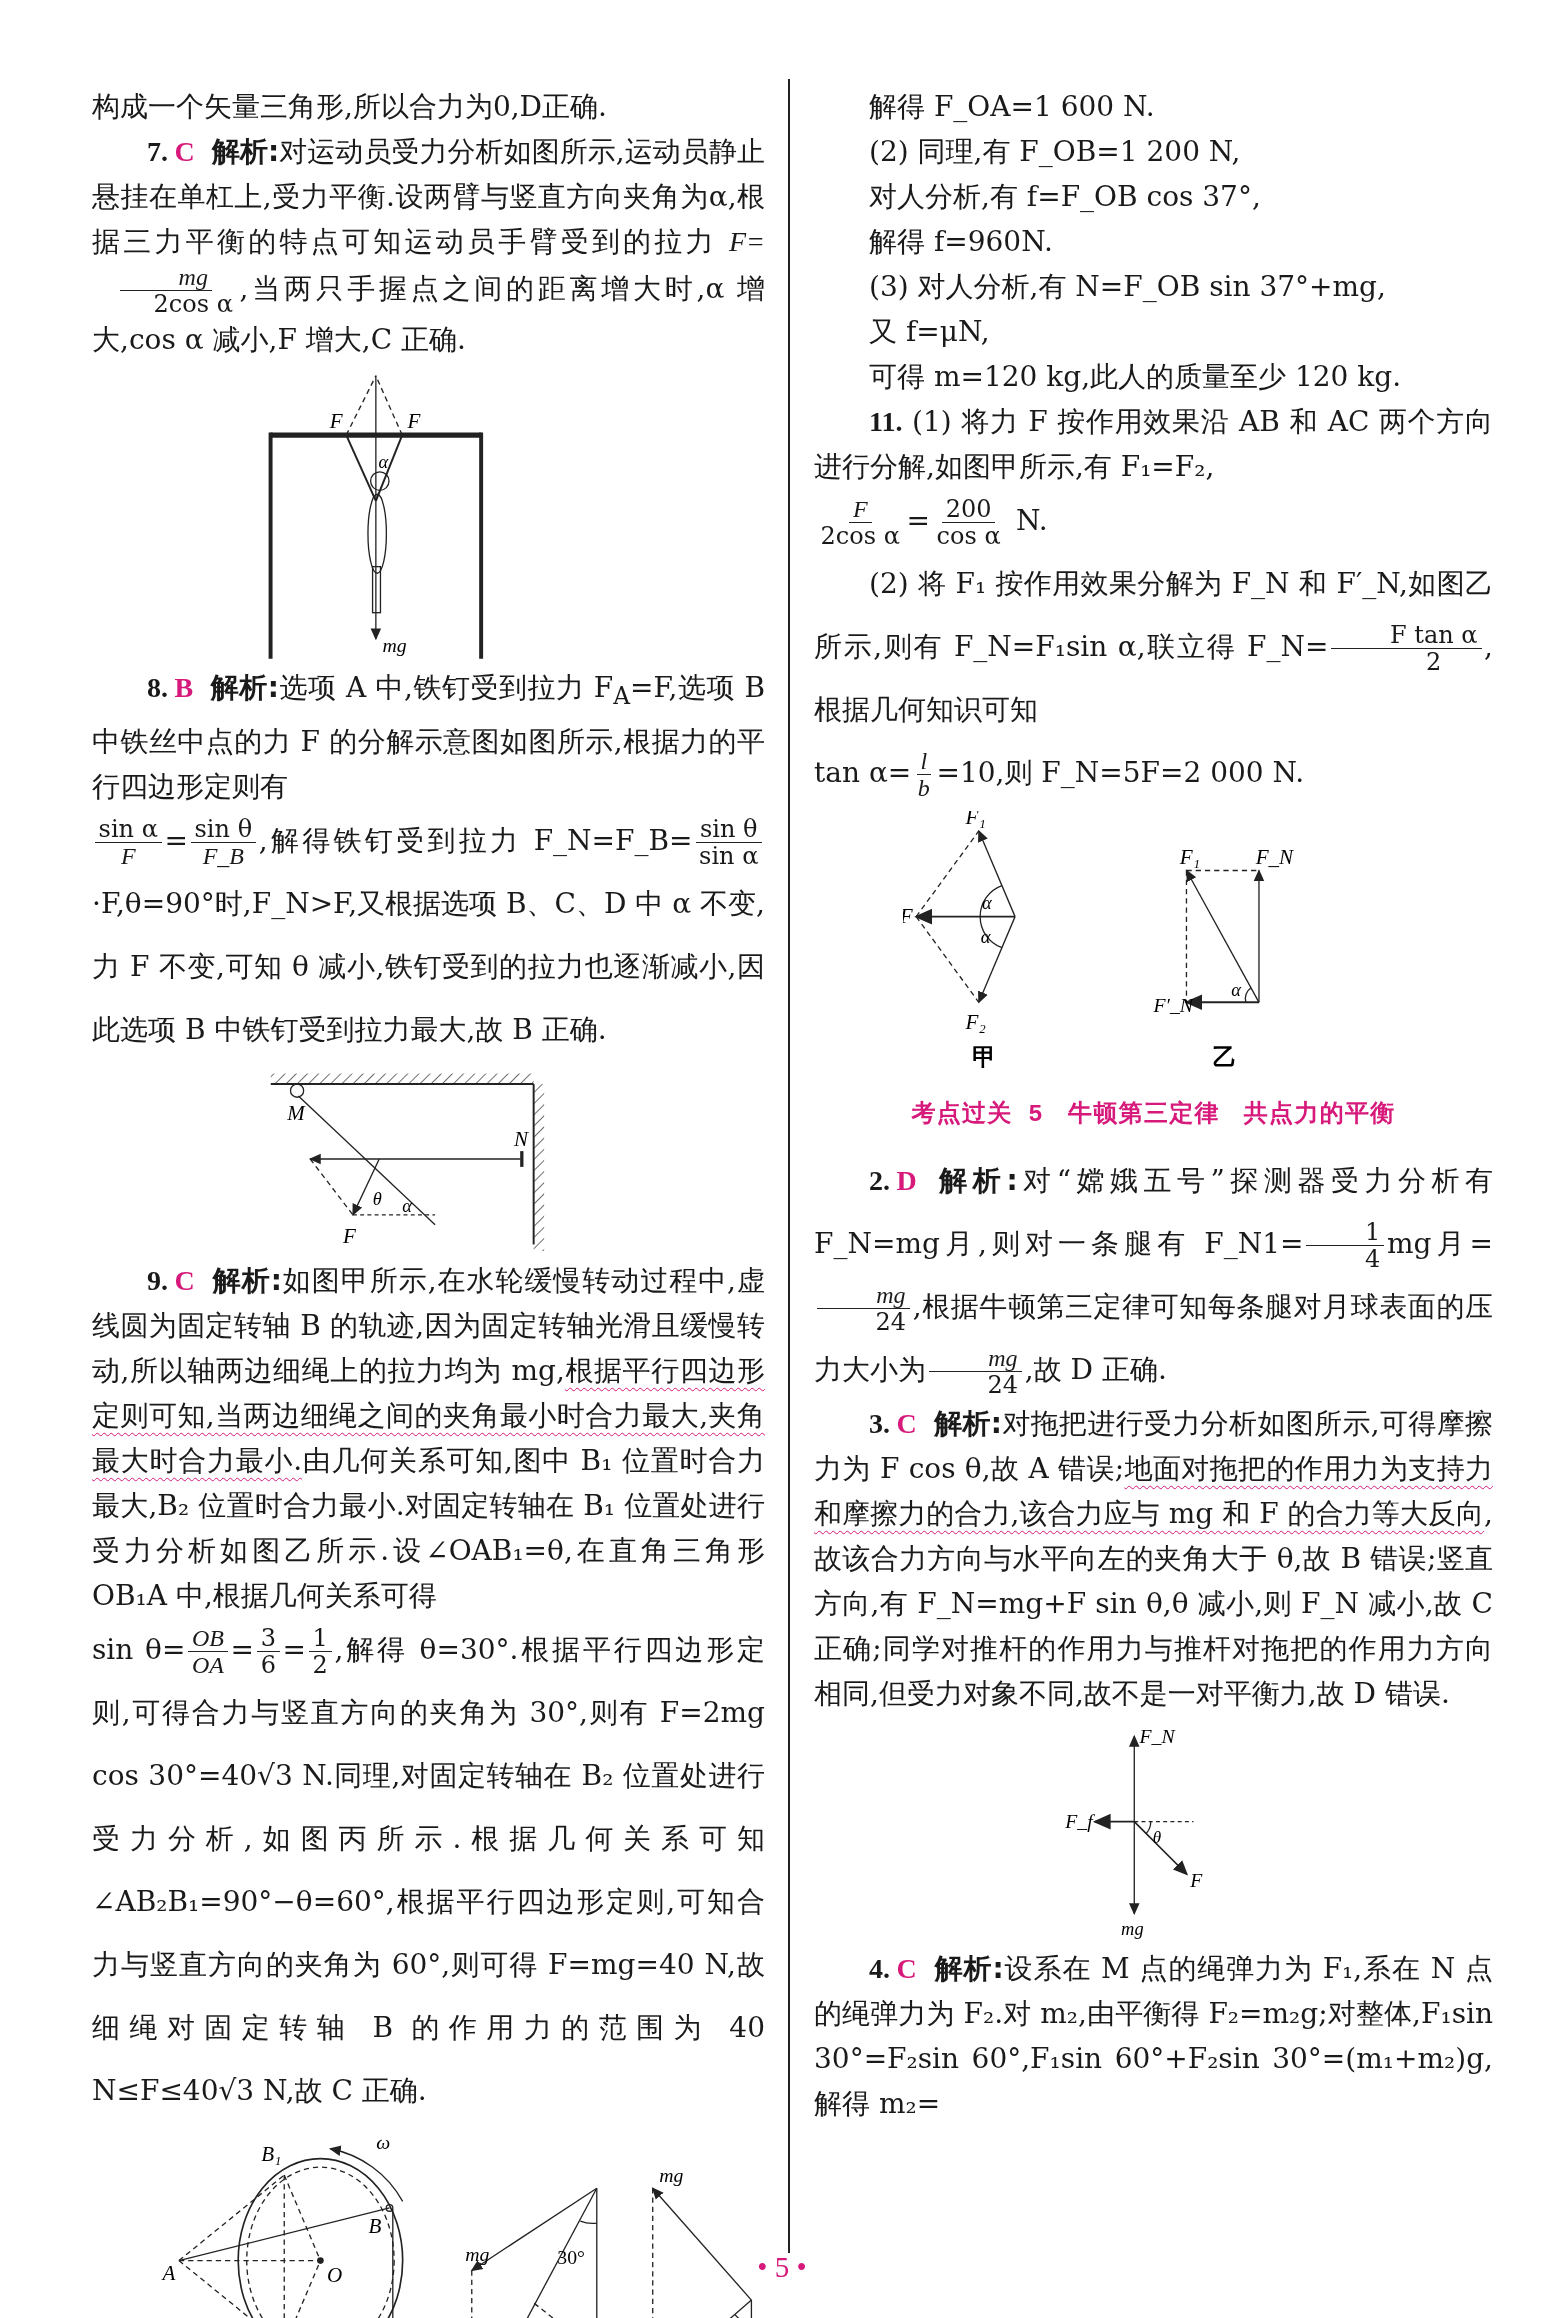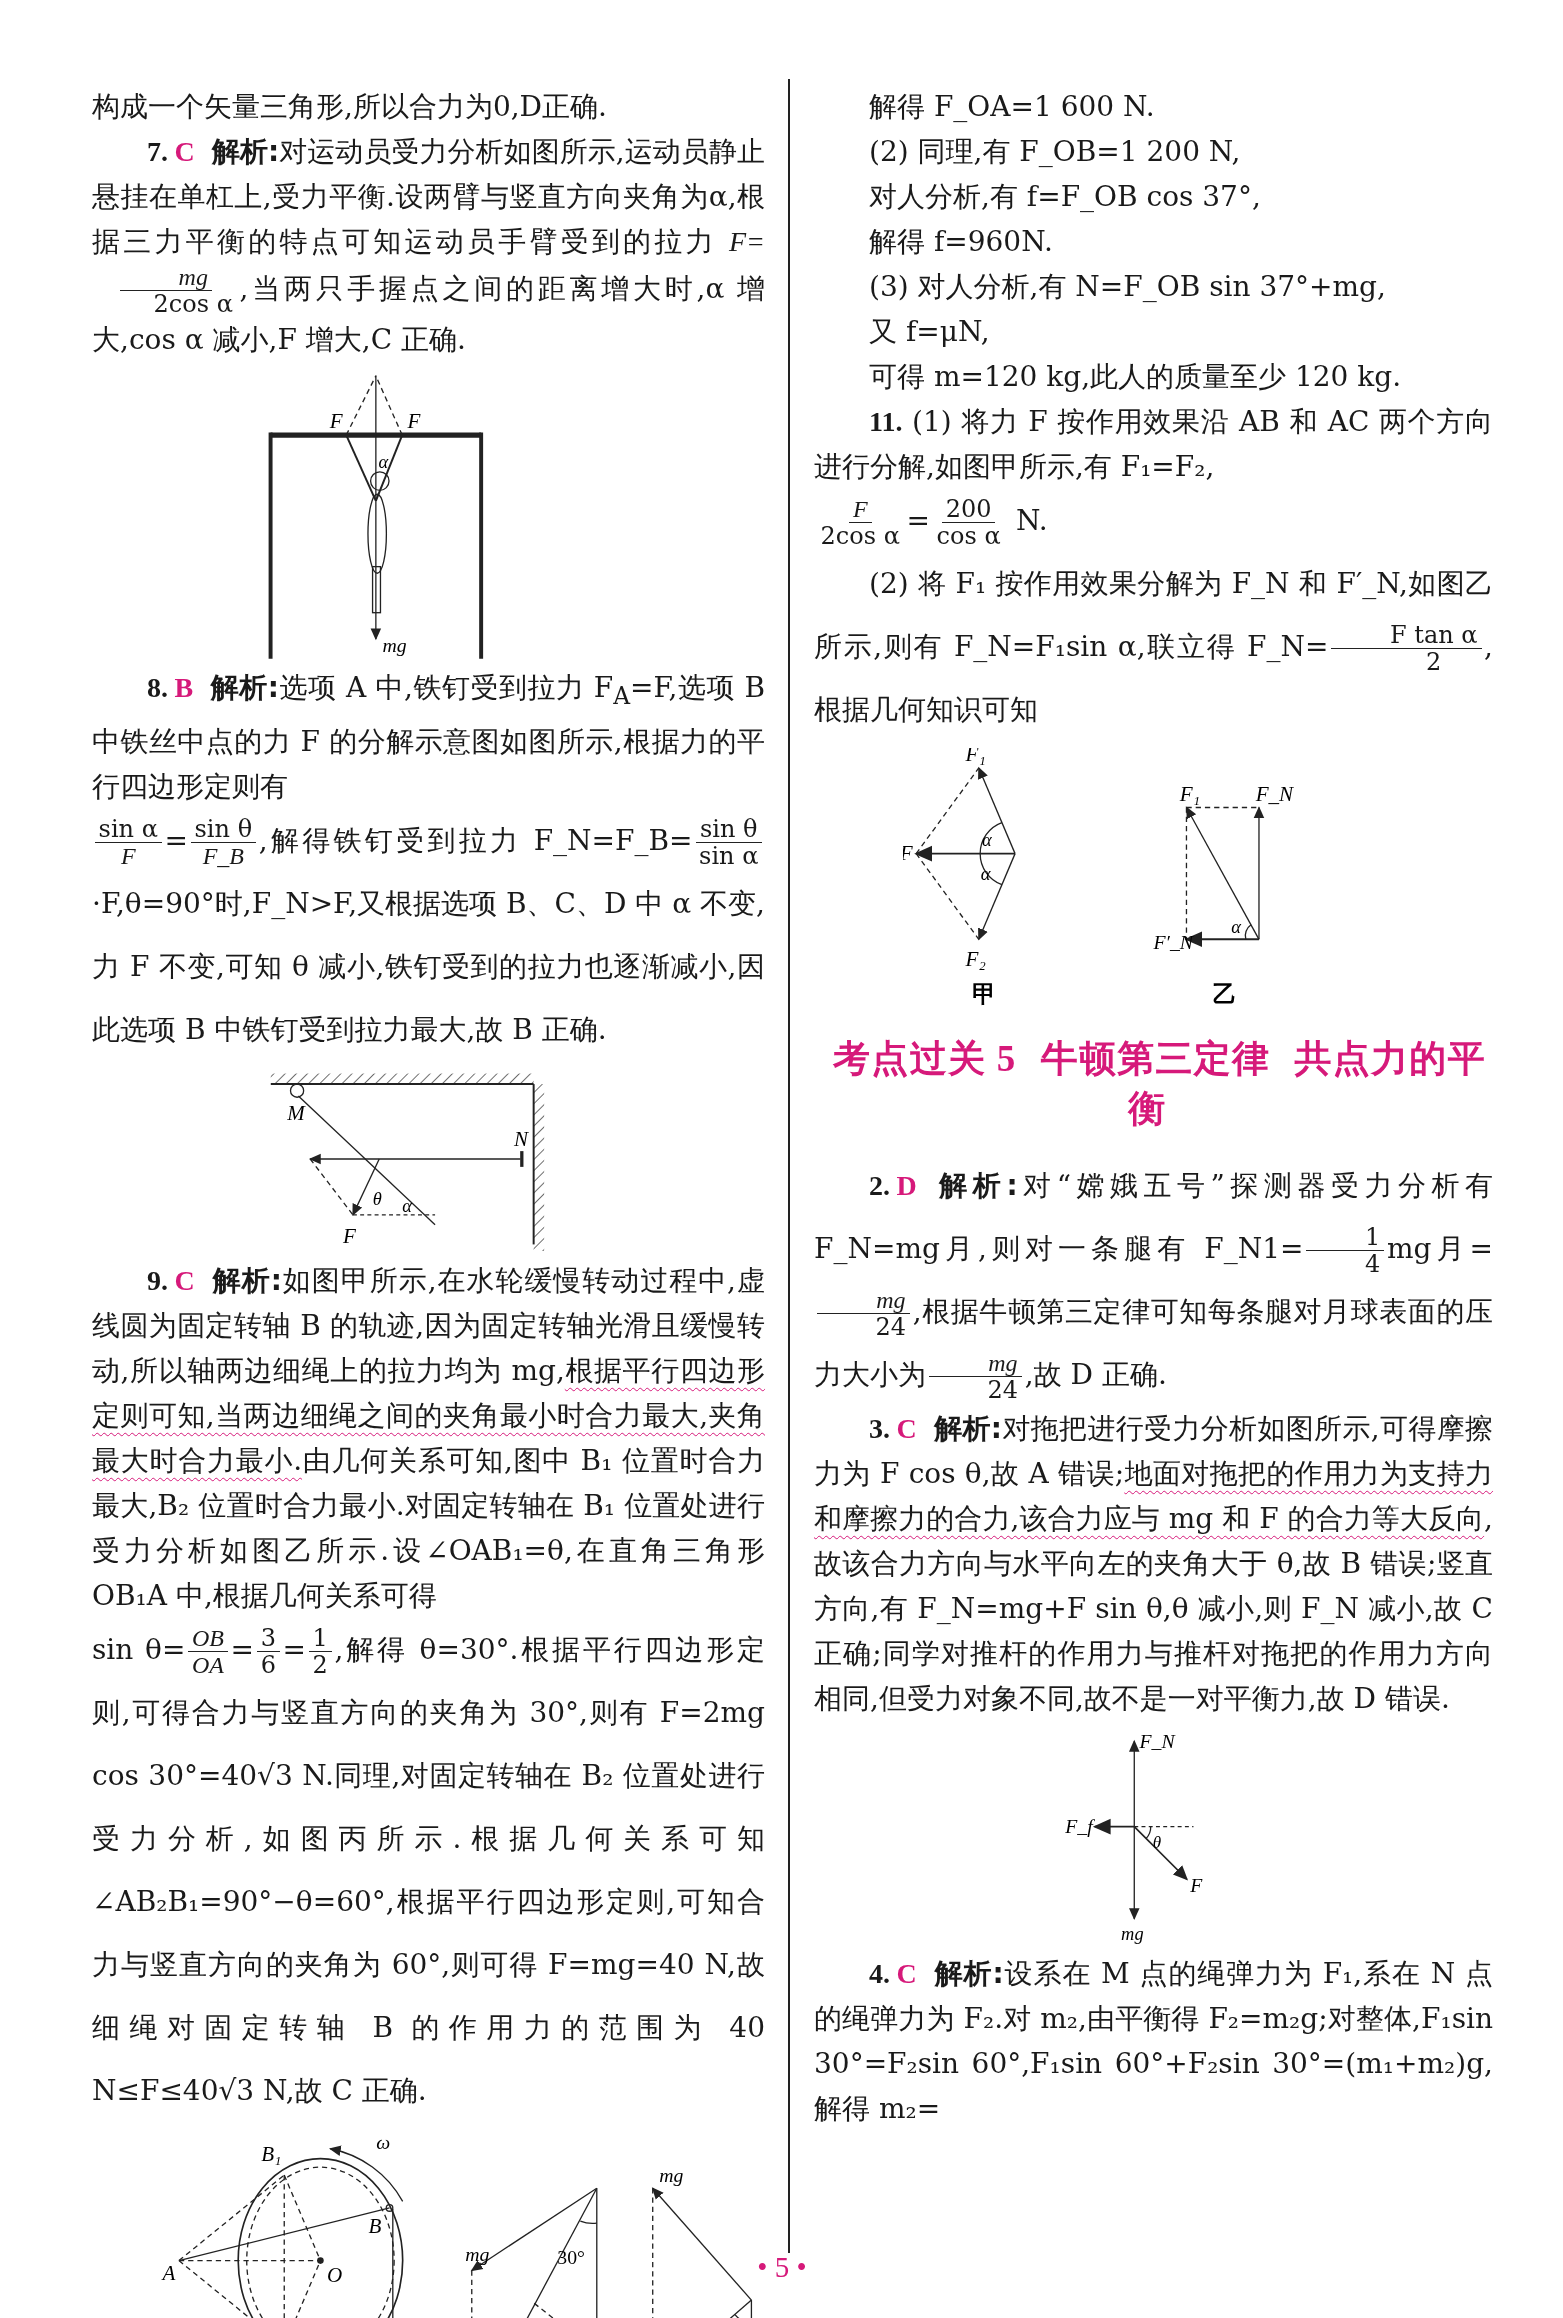--- a/index.html
+++ b/index.html
@@ -16,21 +16,21 @@
   .ans { color: #d6197a; font-weight: bold; font-family: "Liberation Serif", serif; margin: 0 17px 0 6.6px; }
   .jx { font-weight: bold; font-family: "DejaVu Sans", sans-serif; margin-top: 12px; }
   .math { font-style: italic; font-family: "Liberation Serif", serif; }
   .wavy { text-decoration: underline wavy #d6197a; text-underline-offset: 6.6px; text-decoration-thickness: 1.3px; }
   .frac { display: inline-flex; flex-direction: column; align-items: center; vertical-align: middle; font-size: 24px; line-height: 26px; margin: 0 2.6px; }
   .frac .num { border-bottom: 1.3px solid #222; padding: 0 4px; }
   .frac .den { padding: 0 4px; }
   .tall { line-height: 63px; }
   .fig { position: relative; margin: 6.6px auto; }
   .fig svg { display: block; }
-  .section-title { color: #d6197a; font-family: Liberation Serif, serif; font-weight: bold; font-size: 37px; text-align: center; margin: 22.4px 0 20px; letter-spacing: 1.3px; }
+  .section-title { color: #d6197a; font-family: Liberation Mono, monospace; font-weight: bold; font-size: 24px; text-align: center; margin: 22.4px 0 20px; letter-spacing: 1.3px; }
   .section-title span { margin: 0 12px; }
   .page-num { position: absolute; left: 0; width: 1564px; top: 2251px; text-align: center; color: #d6197a; font-size: 29px; font-family: "Liberation Serif", serif; }
   svg text { font-family: "Liberation Serif", serif; font-style: italic; }
   svg text.cap { font-family: "DejaVu Sans", sans-serif; font-style: normal; font-weight: bold; }
   svg text.up { font-style: normal; }
 </style>
 </head>
 <body>
 
 <div class="divider"></div>
@@ -210,20 +210,26 @@
         <span class="num">200</span>
         <span class="den">cos α</span>
       </span> <span>N.</span>
   </p>
   <p class="indent tall">
     <span>(2) 将 F₁ 按作用效果分解为 F_N 和 F′_N,如图乙所示,则有 F_N=F₁sin α,联立得 F_N=</span><span class="frac">
         <span class="num">F tan α</span>
         <span class="den">2</span>
       </span><span>,根据几何知识可知</span>
   </p>
+  <p class="tall">
+    <span>tan α=</span><span class="frac">
+        <span class="num math">l</span>
+        <span class="den math">b</span>
+      </span><span>=10,则 F_N=5F=2 000 N.</span>
+  </p>
   <div class="fig" style="width:501px;height:264px;">
     <svg width="501" height="264" viewBox="0 0 760 400">
       <defs>
         <marker id="ah4" markerWidth="10" markerHeight="10" refX="8" refY="5" orient="auto">
             <path d="M0,1 L9,5 L0,9 z" fill="#222"></path>
           </marker>
       </defs>
 
       <line x1="170" y1="160" x2="20" y2="160" stroke="#222" stroke-width="3" marker-end="url(#ah4)"></line>
       <line x1="170" y1="160" x2="115" y2="30" stroke="#222" stroke-width="2" marker-end="url(#ah4)"></line>

